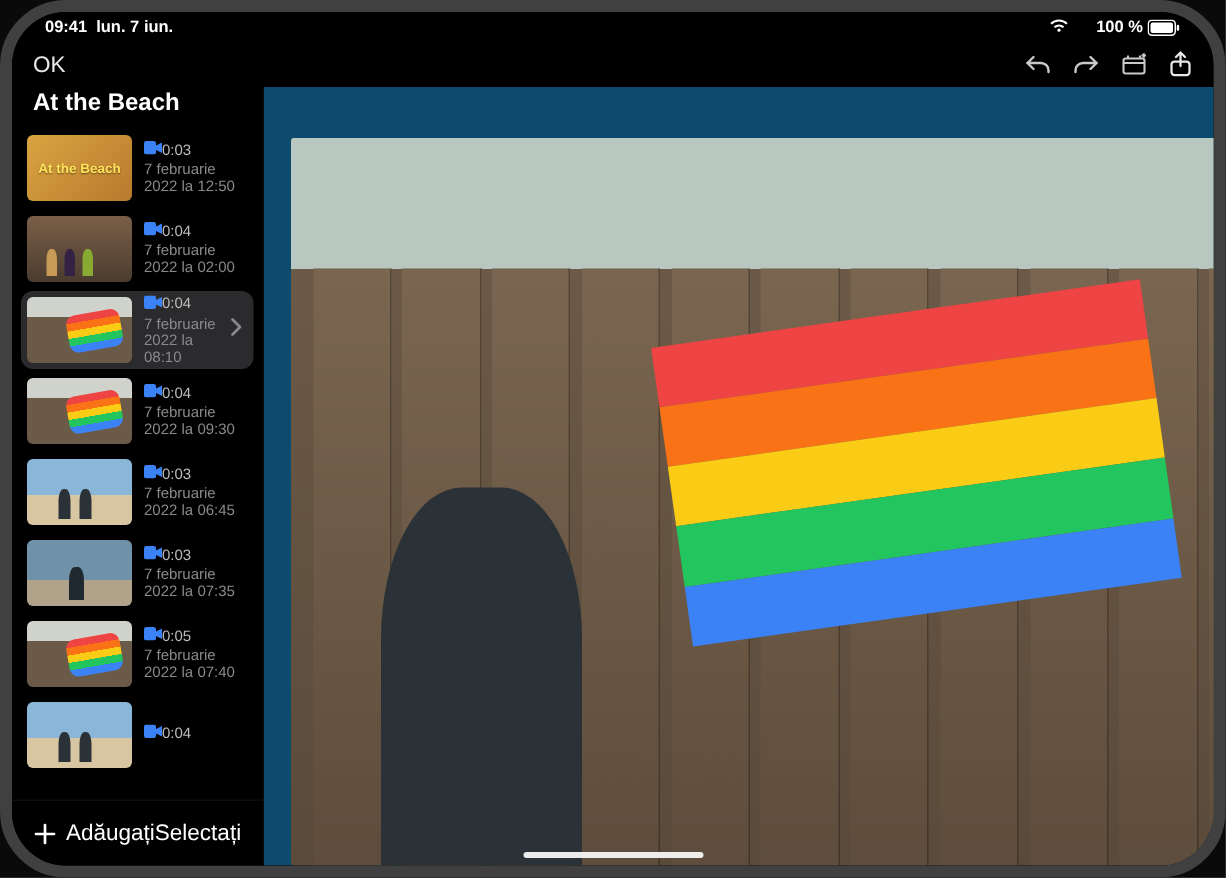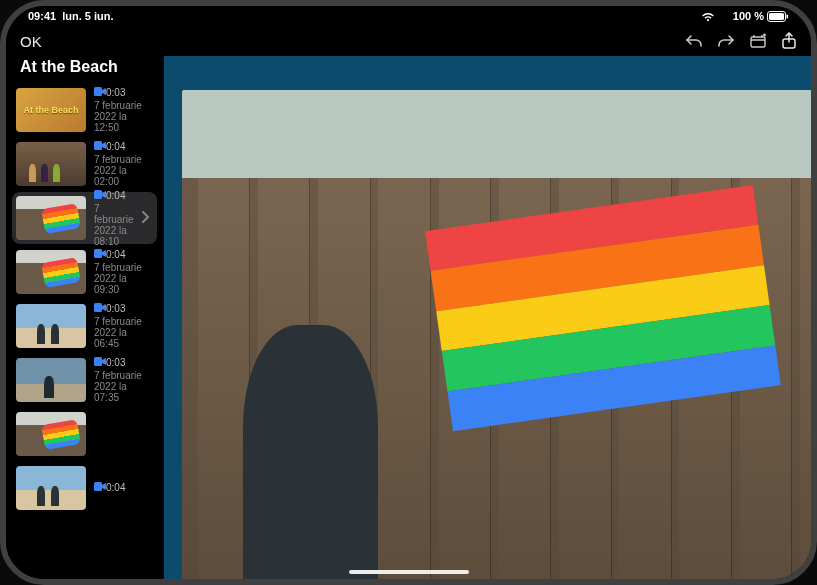--- a/index.html
+++ b/index.html
@@ -1,21 +1,21 @@
 <!DOCTYPE html>
 <html><head>
 <meta charset="utf-8">
 <style>
 *{margin:0;padding:0;box-sizing:border-box;font-family:-apple-system,BlinkMacSystemFont,"SF Pro Text",sans-serif;-webkit-font-smoothing:antialiased}
 body{background:#0a0a0a;width:817px;height:585px;overflow:hidden;position:relative}
-.device{position:absolute;inset:0;border-radius:44px;background:#000;border:6px solid #404040;overflow:hidden}
+.device{position:absolute;inset:0;border-radius:44px;background:#000;border:8px solid #404040;overflow:hidden}
 .screen{position:absolute;inset:0;background:#000;display:flex;flex-direction:column}
 .status-bar{height:20px;display:flex;justify-content:space-between;align-items:center;padding:0 22px;color:#fff;font-size:11px;font-weight:600}
 .status-left{display:flex;gap:6px;align-items:center}
-.status-right{display:flex;gap:18px;align-items:flex-end}
+.status-right{display:flex;gap:18px;align-items:flex-start}
 .wifi-icon{display:inline-flex}
 .batt{display:inline-flex;align-items:center;gap:3px}
 .top-bar{height:30px;display:flex;justify-content:space-between;align-items:center;padding:0 14px;color:#fff}
 .top-left{display:flex;align-items:flex-start;gap:18px}
 .top-right{display:flex;align-items:center;gap:18px}
 .ok-btn{font-size:15px;color:#e8e8e8}
 .icon-btn{color:#e8e8e8;display:inline-flex;cursor:pointer}
 .content{flex:1;display:flex;min-height:0}
 .sidebar{width:268px;display:flex;flex-direction:column;background:#000;border-right:1px solid rgba(255,255,255,0.04)}
 .project-title{color:#fff;font-size:16px;font-weight:600;padding:2px 14px 8px}
@@ -58,21 +58,21 @@
 </style>
 </head>
 <body>
 
 <div class="device">
 <div class="screen">
 
 <div class="status-bar">
   <div class="status-left">
     <span>09:41</span>
-    <span>lun. 5 iun.</span>
+    <span>lun. 7 iun.</span>
   </div>
   <div class="status-right">
     <span class="wifi-icon">
       <svg width="14" height="10" viewBox="0 0 14 10">
               <path d="M7 9.2a1.1 1.1 0 100-2.2 1.1 1.1 0 000 2.2zM3.5 5.7a5 5 0 017 0l-1 1a3.6 3.6 0 00-5 0zM1.2 3.4a8.2 8.2 0 0111.6 0l-1 1a6.8 6.8 0 00-9.6 0z" fill="#fff"></path>
             </svg>
     </span>
     <span class="batt">
       <span>100 %</span>
       <svg width="22" height="11" viewBox="0 0 22 11">
@@ -201,35 +201,54 @@
                       <rect width="8" height="9" rx="1.5" fill="#3b82f6"></rect>
                       <path d="M8 3l4-2v7l-4-2z" fill="#3b82f6"></path>
                     </svg></span>
                   <span class="clip-dur">0:03</span>
                 </div>
                 <div class="clip-date">7 februarie 2022 la 07:35</div>
               </div>
             </div>
             <div class="clip">
               <div class="thumb tart-kite"></div>
+              <div class="clip-meta">
+                <div class="clip-top">
+                  <span class="vid-ic"><svg width="12" height="9" viewBox="0 0 12 9">
+                      <rect width="8" height="9" rx="1.5" fill="#3b82f6"></rect>
+                      <path d="M8 3l4-2v7l-4-2z" fill="#3b82f6"></path>
+                    </svg></span>
+                  <span class="clip-dur">0:05</span>
+                </div>
+                <div class="clip-date">7 februarie 2022 la 07:40</div>
+              </div>
             </div>
             <div class="clip">
               <div class="thumb tart-beach"></div>
               <div class="clip-meta">
                 <div class="clip-top">
                   <span class="vid-ic"><svg width="12" height="9" viewBox="0 0 12 9">
                       <rect width="8" height="9" rx="1.5" fill="#3b82f6"></rect>
                       <path d="M8 3l4-2v7l-4-2z" fill="#3b82f6"></path>
                     </svg></span>
                   <span class="clip-dur">0:04</span>
                 </div>
                 <div class="clip-date"></div>
               </div>
             </div>
           </div>
+    <div class="sidebar-footer">
+      <div class="add-btn">
+        <svg width="16" height="16" viewBox="0 0 16 16">
+                <path d="M8 2v12M2 8h12" stroke="#fff" stroke-width="1.8" stroke-linecap="round"></path>
+              </svg>
+        <span>Adăugați</span>
+      </div>
+      <div style="cursor:pointer">Selectați</div>
+    </div>
   </div>
 
   <div class="preview">
     <div class="video-frame">
       <div class="fence"></div>
       <div class="slat" style="left:2%"></div>
             <div class="slat" style="left:10%"></div>
             <div class="slat" style="left:18%"></div>
             <div class="slat" style="left:26%"></div>
             <div class="slat" style="left:34%"></div>

